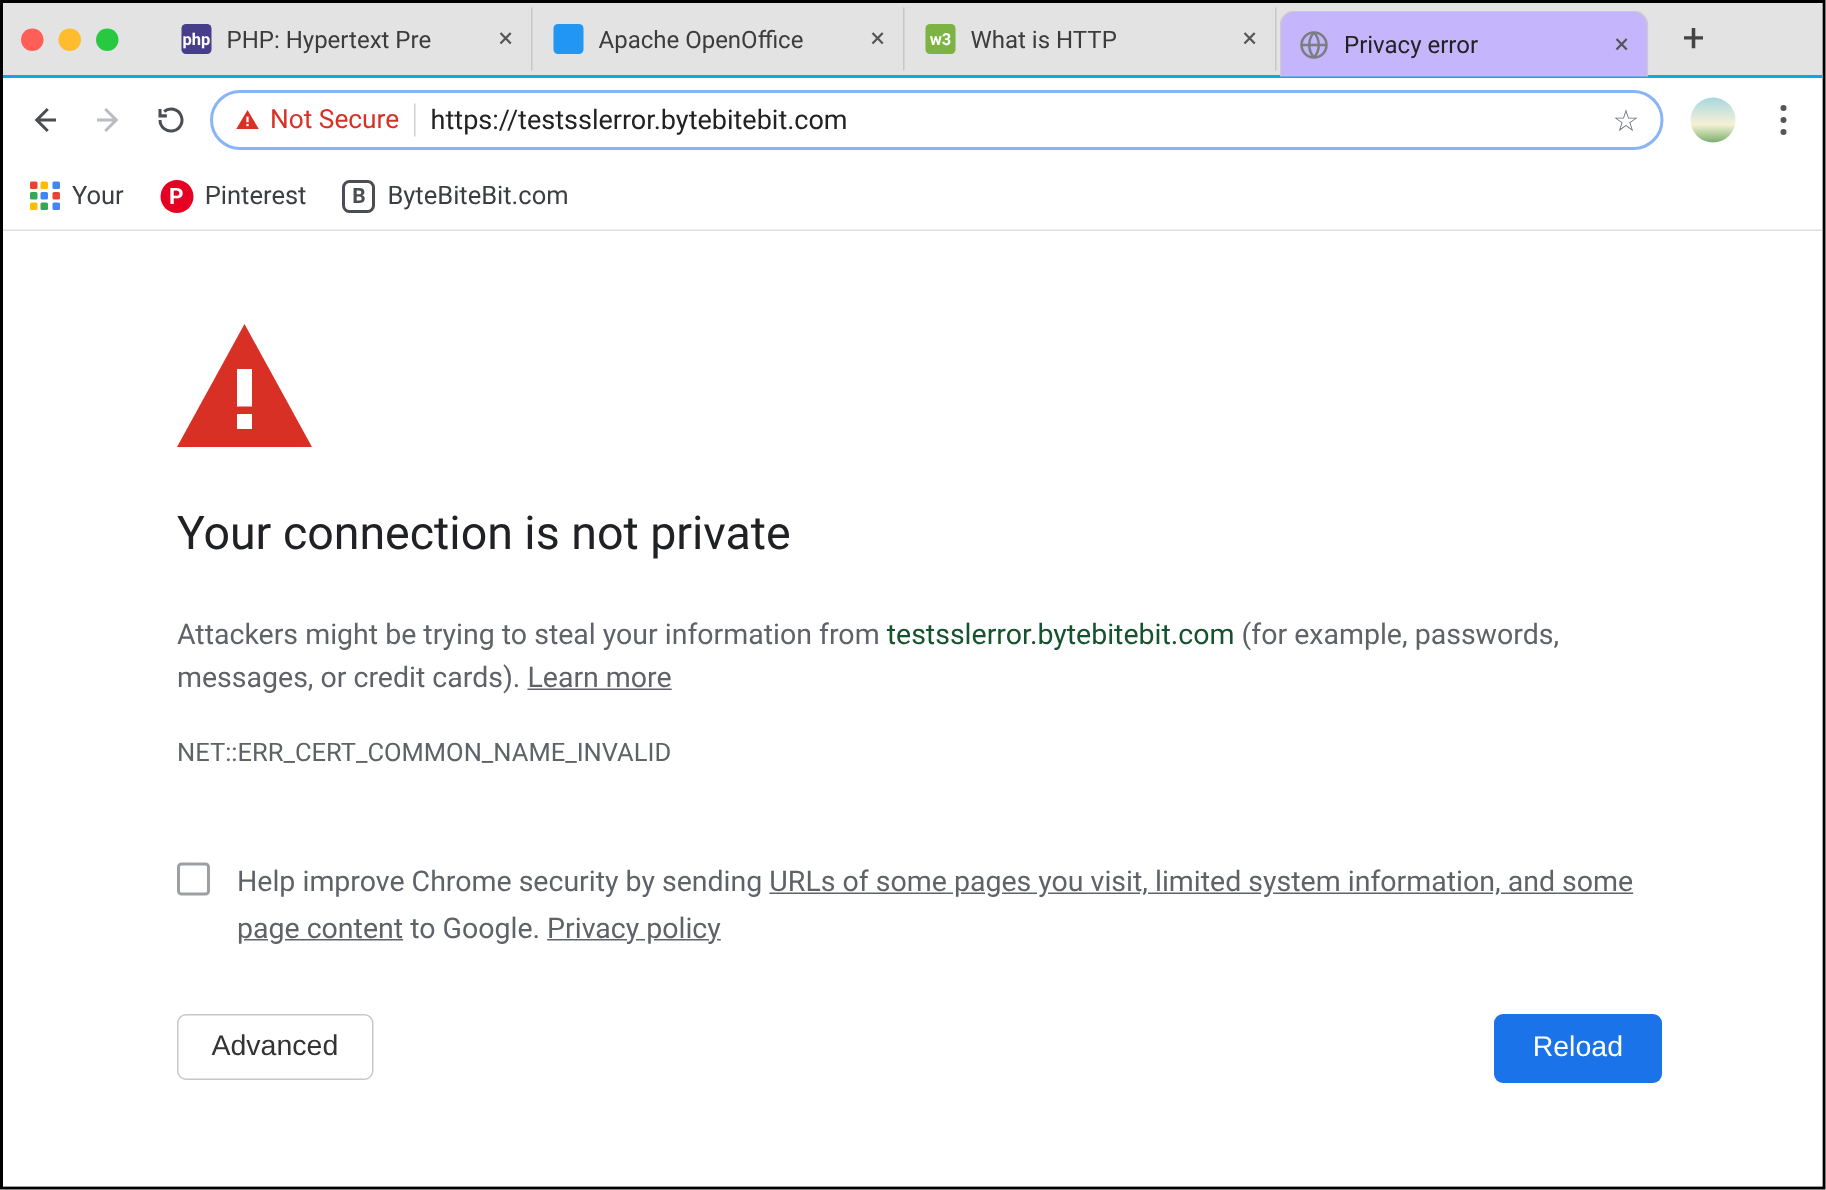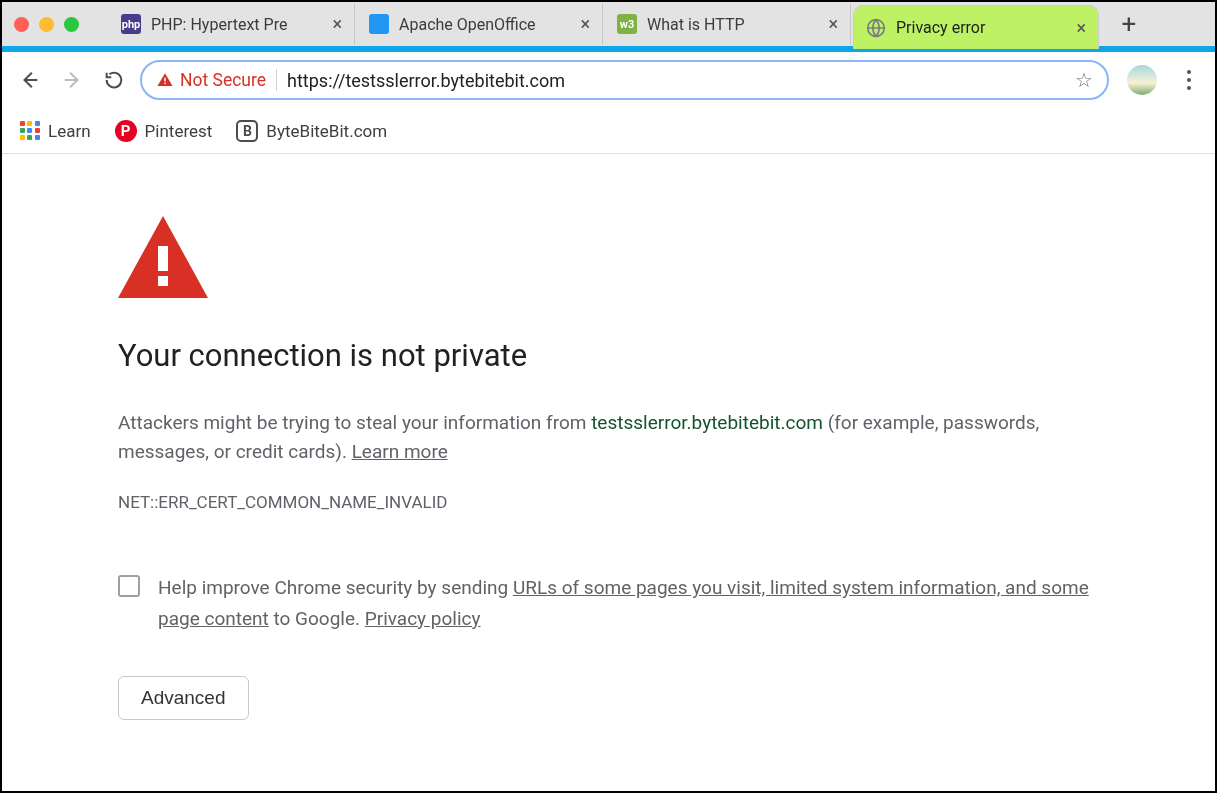--- a/index.html
+++ b/index.html
@@ -13,21 +13,21 @@
     display: flex;
     flex-direction: column;
   }
 
   
   .tab-strip {
     display: flex;
     align-items: center;
     background: #e3e3e4;
     height: 50px;
-    border-bottom: 6px solid #0ea5e9;
+    border-bottom: 2px solid #0ea5e9;
     padding-left: 12px;
     gap: 2px;
   }
   .traffic-lights { display: flex; gap: 10px; margin-right: 28px; }
   .tl { width: 15px; height: 15px; border-radius: 50%; }
   .tl.close { background: #ff5f57; }
   .tl.min   { background: #febc2e; }
   .tl.max   { background: #28c840; }
 
   .tab {
@@ -39,21 +39,21 @@
     color: #3c3c3c;
     max-width: 246px;
     flex: 1 1 246px;
     border-right: 1px solid #c6c8ca;
     position: relative;
     cursor: pointer;
     overflow: hidden;
     white-space: nowrap;
   }
   .tab.active {
-    background: #bef264;
+    background: #c4b5fd;
     border: 1px solid #ccc;
     border-bottom: none;
     border-radius: 10px 10px 0 0;
     color: #222;
     margin-top: 6px;
     height: 44px;
   }
   .tab .favicon {
     width: 20px; height: 20px; margin-right: 10px; flex-shrink: 0;
     border-radius: 3px;
@@ -234,21 +234,21 @@
       <span class="r"></span>
         <span class="y"></span>
         <span class="b"></span>
       <span class="g"></span>
         <span class="b"></span>
         <span class="r"></span>
       <span class="y"></span>
         <span class="g"></span>
         <span class="b"></span>
     </div>
-    <span>Learn</span>
+    <span>Your</span>
   </div>
   <div class="bk-item">
     <div class="pinterest-ico">P</div>
     <span>Pinterest</span>
   </div>
   <div class="bk-item">
     <div class="bb-ico">B</div>
     <span>ByteBiteBit.com</span>
   </div>
 </div>
@@ -274,16 +274,17 @@
 
     <div class="optin">
       <div class="checkbox"></div>
       <div>
         <span>Help improve Chrome security by sending </span><u>URLs of some pages you visit, limited system information, and some page content</u><span> to Google. </span><u>Privacy policy</u>
       </div>
     </div>
 
     <div class="actions">
       <button class="btn-adv">Advanced</button>
+      <button class="btn-reload">Reload</button>
     </div>
 
   </div>
 </div>
 
 </body></html>

